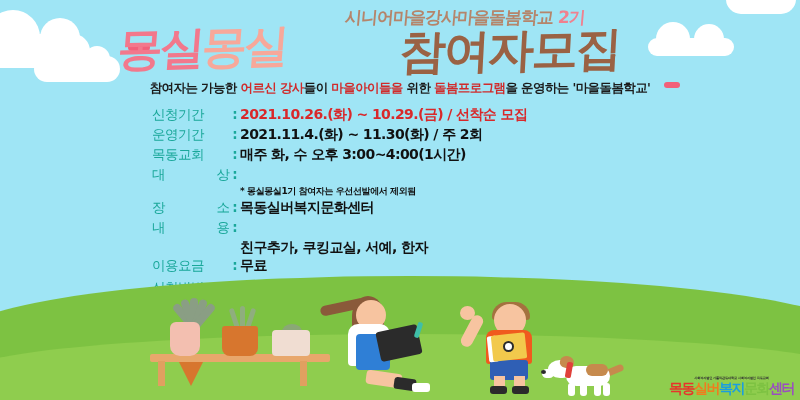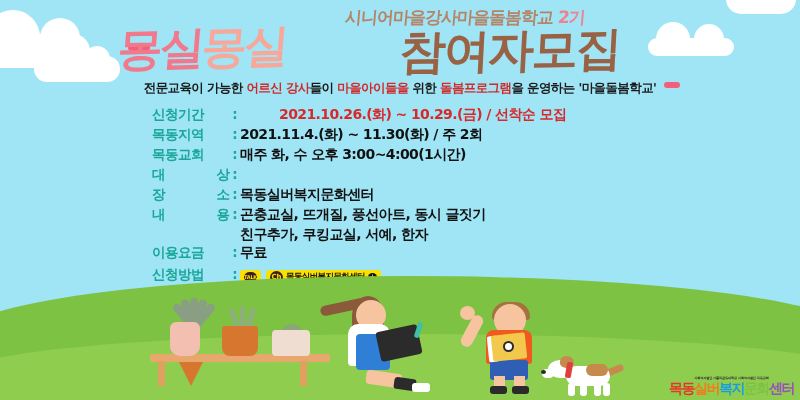--- a/index.html
+++ b/index.html
@@ -118,42 +118,42 @@
   .row {
     display: flex;
     align-items: baseline;
     margin-bottom: 2px;
     white-space: nowrap;
   }
   .label {
     width: 78px;
     flex: 0 0 78px;
     font-size: 13.5px;
-    font-weight: bold;
+    font-weight: normal;
     color: #1aa79a;
     letter-spacing: -0.5px;
     display: flex;
     justify-content: space-between;
   }
   .label.spread { letter-spacing: 0; }
   .label.spread > span:first-child { margin-right: auto; }
   .colon {
     flex: 0 0 10px;
     font-size: 13.5px;
     font-weight: bold;
     color: #1aa79a;
     text-align: center;
   }
   .value {
     font-size: 14px;
     font-weight: bold;
     color: #111111;
     letter-spacing: -0.6px;
   }
-  .value.red { color: #d9282a; margin-left: 39px; }
+  .value.red { color: #d9282a; }
   .value.cont { margin-left: 88px; }
   .note {
     margin-left: 88px;
     font-size: 9px;
     font-weight: bold;
     color: #111111;
     letter-spacing: -0.4px;
     margin-top: -1px;
     margin-bottom: 1px;
   }
@@ -578,66 +578,66 @@
 
   <div id="headline">
     <div id="title-eyebrow">
       <span>시니어마을강사마을돌봄학교</span>
       <span class="season">2기</span>
     </div>
     <div id="title-main"><span>몽실</span><span class="soft">몽실</span></div>
     <div id="title-sub">참여자모집</div>
   </div>
 
-  <div id="tagline"><span>전문교육이 가능한 </span><span class="hl">어르신 강사</span><span>들이 </span><span class="hl">마을아이들을</span><span> 위한 </span><span class="hl">돌봄프로그램</span><span>을 운영하는 '마을돌봄학교'</span></div>
+  <div id="tagline"><span>참여자는 가능한 </span><span class="hl">어르신 강사</span><span>들이 </span><span class="hl">마을아이들을</span><span> 위한 </span><span class="hl">돌봄프로그램</span><span>을 운영하는 '마을돌봄학교'</span></div>
 
   <div id="info">
 
     <div class="row">
       <div class="label">신청기간</div>
       <div class="colon">:</div>
       <div class="value red">2021.10.26.(화) ~ 10.29.(금) / 선착순 모집</div>
     </div>
 
     <div class="row">
-      <div class="label">목동지역</div>
+      <div class="label">운영기간</div>
       <div class="colon">:</div>
       <div class="value">2021.11.4.(화) ~ 11.30(화) / 주 2회</div>
     </div>
 
     <div class="row">
       <div class="label">목동교회</div>
       <div class="colon">:</div>
       <div class="value">매주 화, 수 오후 3:00~4:00(1시간)</div>
     </div>
 
     <div class="row">
       <div class="label spread">
         <span>대</span>
         <span>상</span>
       </div>
       <div class="colon">:</div>
     </div>
+    <div class="note">* 몽실몽실1기 참여자는 우선선발에서 제외됨</div>
 
     <div class="row">
       <div class="label spread">
         <span>장</span>
         <span>소</span>
       </div>
       <div class="colon">:</div>
       <div class="value">목동실버복지문화센터</div>
     </div>
 
     <div class="row">
       <div class="label spread">
         <span>내</span>
         <span>용</span>
       </div>
       <div class="colon">:</div>
-      <div class="value">곤충교실, 뜨개질, 풍선아트, 동시 글짓기</div>
     </div>
     <div class="value cont">친구추가, 쿠킹교실, 서예, 한자</div>
 
     <div class="row">
       <div class="label">이용요금</div>
       <div class="colon">:</div>
       <div class="value">무료</div>
     </div>
 
     <div class="row" style="margin-top:4px;">

